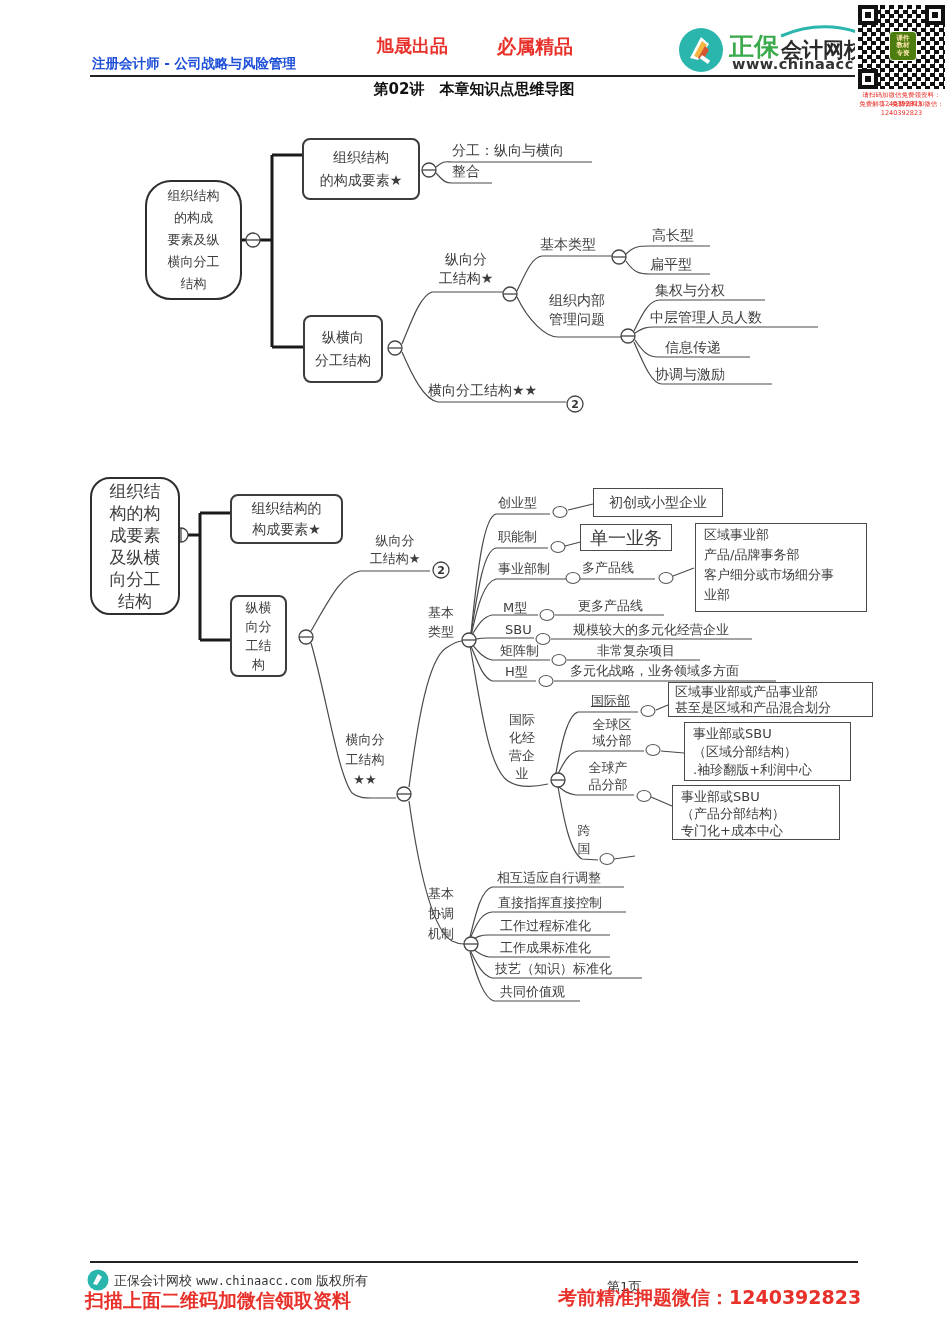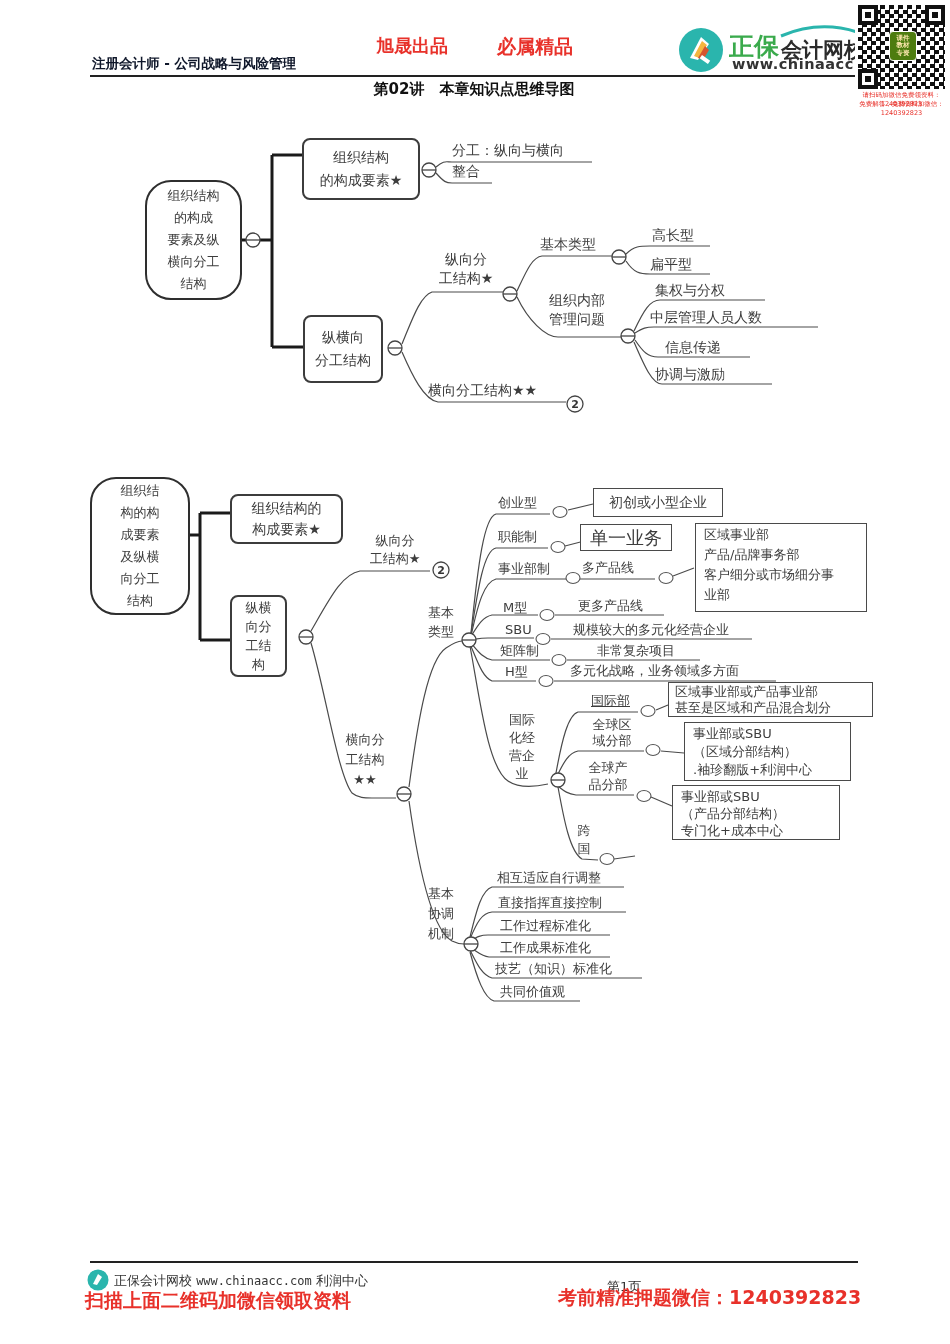--- a/index.html
+++ b/index.html
@@ -28,21 +28,21 @@
             display:flex;align-items:center;justify-content:center;}
   .qrcap{font-size:6.5px;line-height:9px;color:#e8312a;text-align:center;}
 </style>
 </head>
 <body>
 
 <div id="page">
 
   <div class="abs red" style="left:376px;top:34px;font-size:18px;font-weight:bold;">旭晟出品</div>
   <div class="abs red" style="left:497px;top:34px;font-size:19px;font-weight:bold;">必属精品</div>
-  <div class="abs" style="left:92px;top:55px;font-size:13.5px;font-weight:bold;color:#0f172a;">注册会计师 - 公司战略与风险管理</div>
+  <div class="abs" style="left:92px;top:55px;font-size:13.5px;font-weight:bold;color:#1d4ed8;">注册会计师 - 公司战略与风险管理</div>
   <div class="hrule" style="left:90px;top:75px;width:767px;"></div>
   <div class="abs" style="left:90px;top:80px;width:768px;text-align:center;font-size:15px;font-weight:bold;color:#111;">第02讲　本章知识点思维导图</div>
 
   <svg width="50" height="50" style="left:678px;top:27px;">
     <circle cx="23" cy="23" r="22" fill="#2ab5ad"></circle>
     <polygon points="12,31 23,10 31,17 20,33" fill="#fff"></polygon>
     <polygon points="16,29 24,14 29,18 21,31" fill="#f4b63f"></polygon>
     <polygon points="20,31 27,19 31,23 25,33" fill="#d4552f"></polygon>
     <rect x="24" y="28" width="10" height="4" transform="rotate(35 24 28)" fill="#fff"></rect>
   </svg>
@@ -193,21 +193,21 @@
   <div class="abs lbl" style="left:652px;top:227px;font-size:14px;">高长型</div>
   <div class="abs lbl" style="left:650px;top:256px;font-size:14px;">扁平型</div>
   <div class="abs lbl2 pre" style="left:538px;top:291px;width:78px;font-size:14px;line-height:19px;">组织内部
 管理问题</div>
   <div class="abs lbl" style="left:655px;top:282px;font-size:14px;">集权与分权</div>
   <div class="abs lbl" style="left:650px;top:309px;font-size:14px;">中层管理人员人数</div>
   <div class="abs lbl" style="left:665px;top:339px;font-size:14px;">信息传递</div>
   <div class="abs lbl" style="left:655px;top:366px;font-size:14px;">协调与激励</div>
   <div class="abs lbl" style="left:428px;top:382px;font-size:14px;">横向分工结构★★</div>
 
-  <div class="abs bx rootbx pre" style="left:90px;top:477px;width:100px;height:138px;font-size:13px;line-height:22px;">组织结
+  <div class="abs bx rootbx pre" style="left:90px;top:477px;width:90px;height:138px;font-size:17px;line-height:22px;border-radius:20px;">组织结
 构的构
 成要素
 及纵横
 向分工
 结构</div>
   <div class="abs bx pre" style="left:230px;top:494px;width:113px;height:50px;font-size:14px;line-height:21px;">组织结构的
 构成要素★</div>
   <div class="abs bx pre" style="left:230px;top:595px;width:57px;height:82px;font-size:13px;line-height:19px;">纵横
 向分
 工结
@@ -270,19 +270,19 @@
   <div class="abs lbl" style="left:500px;top:983px;">共同价值观</div>
 
   <div class="hrule" style="left:90px;top:1261px;width:768px;"></div>
   <svg width="24" height="24" style="left:87px;top:1269px;">
     <circle cx="11" cy="11" r="10.5" fill="#2ab5ad"></circle>
     <polygon points="6,15 11,5 15,8 10,16" fill="#fff"></polygon>
   </svg>
   <div class="abs" style="left:114px;top:1272px;font-size:13px;color:#333;">
     <span>正保会计网校</span>
     <span style="font-family:'DejaVu Sans Mono',monospace;font-size:12px;">www.chinaacc.com</span>
-    <span>利润中心</span>
+    <span>版权所有</span>
   </div>
   <div class="abs" style="left:607px;top:1278px;font-size:13px;color:#333;">第1页</div>
   <div class="abs red" style="left:85px;top:1288px;font-size:19px;font-weight:bold;">扫描上面二维码加微信领取资料</div>
   <div class="abs red" style="left:558px;top:1285px;font-size:19px;font-weight:bold;">考前精准押题微信：1240392823</div>
 
 </div>
 
 </body></html>

